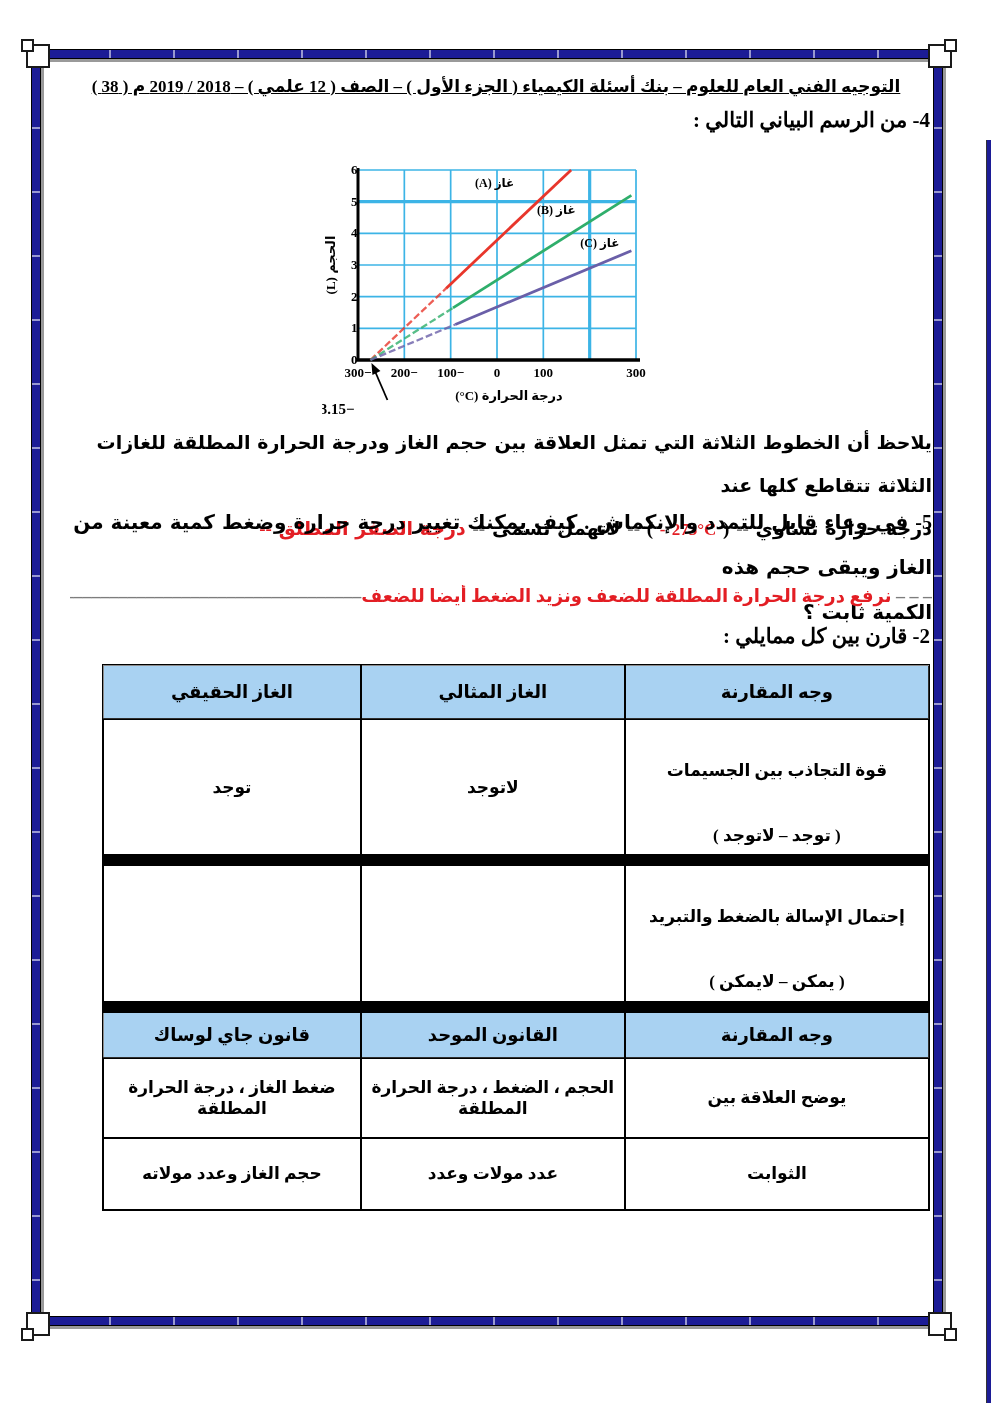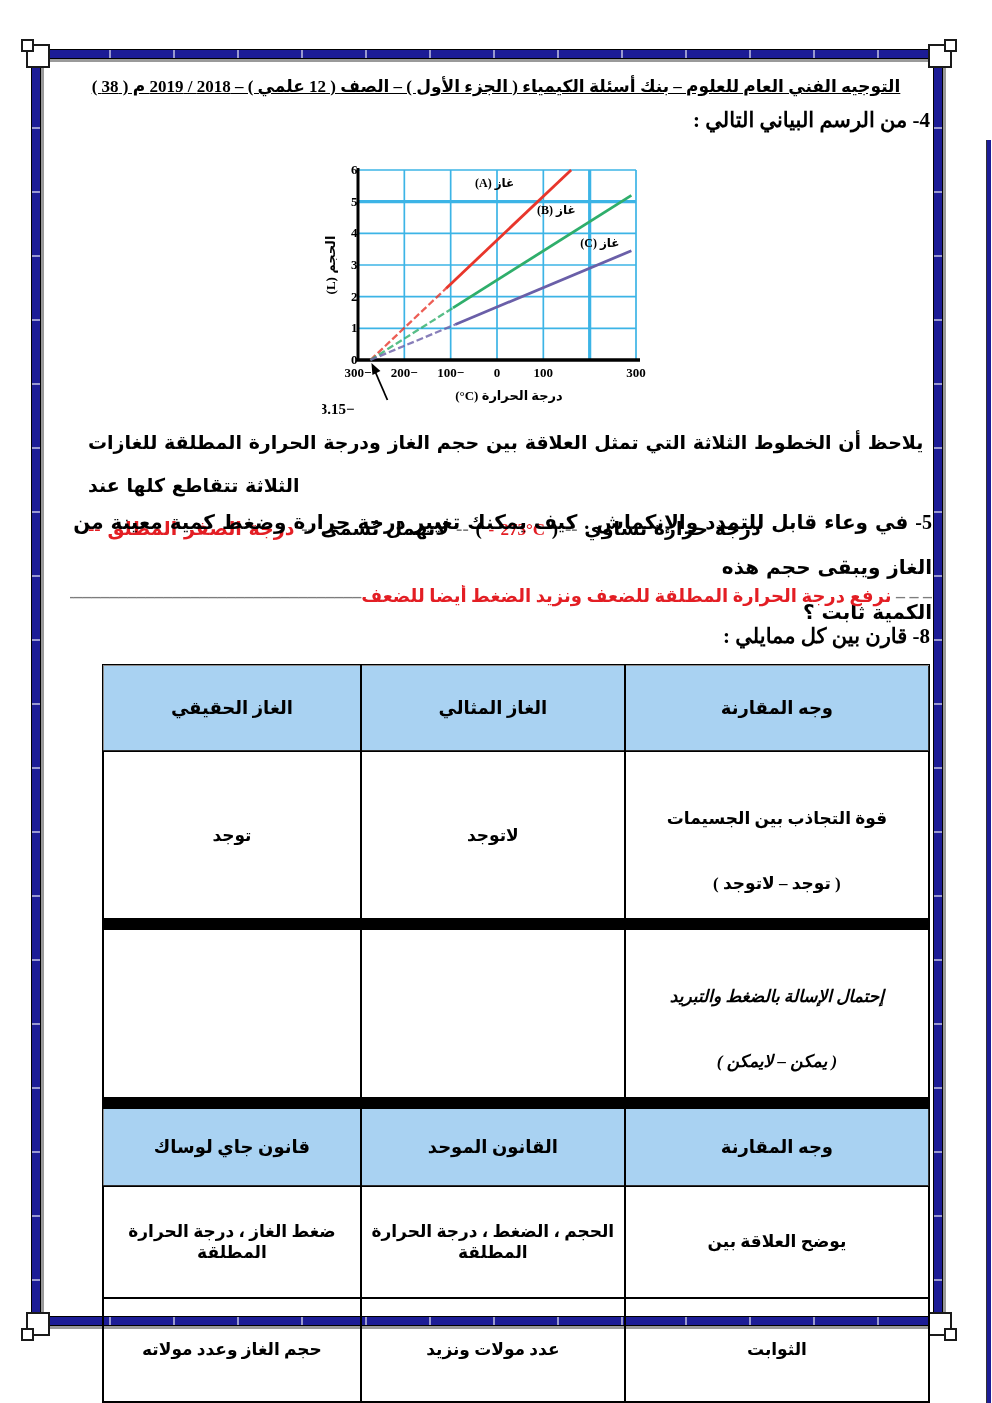--- a/index.html
+++ b/index.html
@@ -22,34 +22,34 @@
   .c-tr{left:928px;top:44px;} .c-tr .inner{right:-7px;top:-7px;}
   .c-bl{left:26px;top:1312px;} .c-bl .inner{left:-7px;bottom:-7px;}
   .c-br{left:928px;top:1312px;} .c-br .inner{right:-7px;bottom:-7px;}
   .edge-strip{position:absolute;right:1px;top:140px;bottom:0;width:4px;background:var(--navy,#1c1c96);border-left:1px solid #333;}
   
   .hdr{position:absolute;top:76px;left:58px;right:58px;text-align:center;font-size:17px;
        text-decoration:underline;white-space:nowrap;}
   .qhead{position:absolute;right:62px;font-size:21px;font-family:Liberation Serif, serif;font-weight:900;}
   .q4{top:108px;} .q6{top:624px;}
   .chart-box{position:absolute;left:322px;top:156px;width:335px;height:262px;}
-  .obs{position:absolute;top:421px;left:88px;right:60px;font-size:19px;line-height:43px;text-align:left;word-spacing:2px;}
+  .obs{position:absolute;top:421px;left:88px;right:60px;font-size:19px;line-height:43px;text-align:right;word-spacing:2px;}
   .red{color:var(--red,#e31e24);}
   .red-ltr{color:var(--red,#e31e24);direction:ltr;unicode-bidi:isolate;font-size:17px;}
   .q5{position:absolute;top:500px;left:60px;right:60px;font-size:20px;line-height:45px;text-align:right;word-spacing:2px;}
   .answer{position:absolute;top:585px;left:70px;right:60px;font-size:18px;white-space:nowrap;overflow:hidden;text-align:right;}
   .dashes{color:var(--gray,#7d7d7d);letter-spacing:3px;font-weight:bold;}
   
   table.cmp{position:absolute;top:664px;left:102px;width:828px;border-collapse:collapse;
             border:2px solid #000;font-size:17px;font-weight:bold;table-layout:fixed;}
-  table.cmp td,table.cmp th{border:2px solid #000;text-align:center;vertical-align:middle;padding:18px 6px;}
+  table.cmp td,table.cmp th{border:2px solid #000;text-align:center;vertical-align:middle;padding:2px 6px;}
   table.cmp th{background:var(--hblue,#a9d2f2);border:2px solid;border-color:#8b8b8b #2f2f2f #2f2f2f #8b8b8b;
                outline:1px solid #000;font-size:18px;}
   tr.head1 th{height:48px;} tr.head2 th{height:40px;}
-  tr.r1 td{height:88px;} tr.r2 td{height:101px;} tr.r3 td{height:84px;font-style:italic;}
+  tr.r1 td{height:88px;} tr.r2 td{height:101px;} tr.r3 td{height:84px;}
   tr.r4 td{height:74px;} tr.r5 td{height:66px;}
   tr.sep td{height:8px;padding:0;background:#000;border:2px solid #000;}
   .two-line div{line-height:1.95;margin-top:32px;}
   .c0{width:302px;} .c1{width:262px;} .c2{width:256px;}
   
   .ct-tick{font:bold 13px "Liberation Serif","DejaVu Sans",serif;}
   .ct-label{font:bold 13px "Liberation Serif","DejaVu Sans",serif;}
   .ct-series{font:bold 12px "Liberation Serif","DejaVu Sans",serif;}
   .ct-ann{font:bold 15px "Liberation Serif","DejaVu Sans",serif;}
 </style>
@@ -143,21 +143,21 @@
   <div class="q5">
     <span>5- في وعاء قابل للتمدد  والإنكماش . كيف يمكنك تغيير درجة حرارة وضغط كمية معينة من الغاز ويبقى حجم هذه</span><br>
     <span>الكمية ثابت ؟</span>
   </div>
 
   <div class="answer">
     <span class="dashes">– – –</span>
     <span class="red">نرفع درجة الحرارة المطلقة للضعف ونزيد الضغط أيضا للضعف</span><span class="dashes">––––––––––––––––––––––––––––––––––––––––––––</span>
   </div>
 
-  <div class="qhead q6">8- قارن بين كل ممايلي :</div>
+  <div class="qhead q6">2- قارن بين كل ممايلي :</div>
 
   <table class="cmp">
     <colgroup>
         <col class="c0">
         <col class="c1">
         <col class="c2">
       </colgroup>
     <tbody>
         <tr class="head1">
       <th>وجه المقارنة</th>
@@ -191,19 +191,19 @@
       <th>القانون الموحد</th>
       <th>قانون جاي لوساك</th>
     </tr>
     <tr class="r4">
       <td>يوضح العلاقة بين</td>
       <td>الحجم ، الضغط ، درجة الحرارة المطلقة</td>
       <td>ضغط الغاز ، درجة الحرارة المطلقة</td>
     </tr>
     <tr class="r5">
       <td>الثوابت</td>
-      <td>عدد مولات ونزيد</td>
+      <td>عدد مولات وعدد</td>
       <td>حجم الغاز وعدد مولاته</td>
     </tr>
   </tbody>
     </table>
 
 </div>
 
 </body></html>

